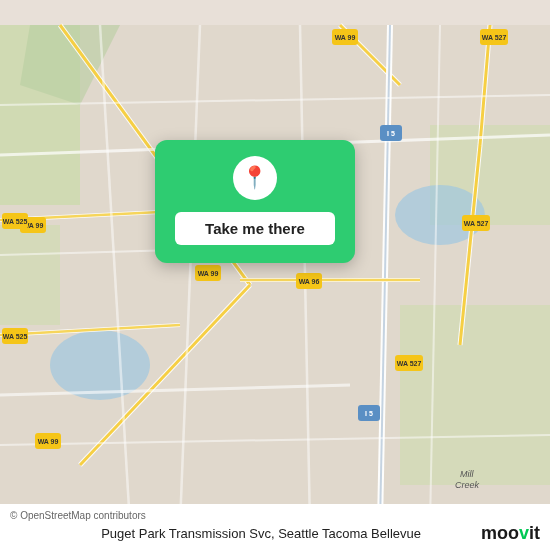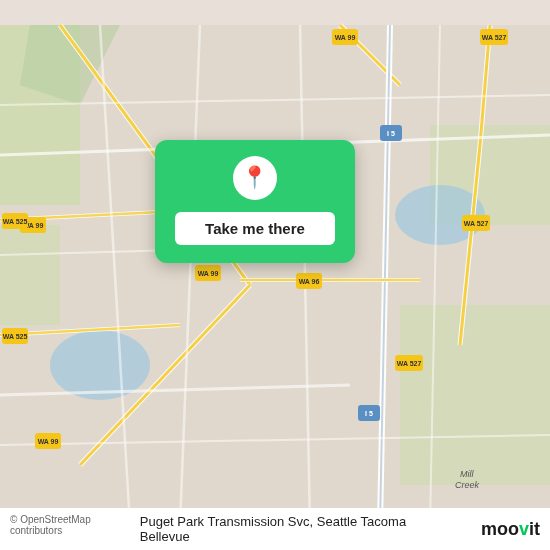--- a/index.html
+++ b/index.html
@@ -30,33 +30,34 @@
 
     
     #bottom-bar {
       position: absolute;
       bottom: 0;
       left: 0;
       right: 0;
       background: white;
       padding: 6px 10px 6px 10px;
       display: flex;
-      flex-direction: row;
+      flex-direction: column;
     }
 
     #copyright-text {
       font-size: 10px;
       color: #666;
       margin-bottom: 2px;
     }
 
     #location-row {
       display: flex;
       align-items: center;
-      justify-content: center;
+      justify-content: flex-end;
+      gap: 20px;
     }
 
     #location-name {
       font-size: 13px;
       color: #222;
       font-weight: 400;
     }
 
     #moovit-logo {
       display: flex;

